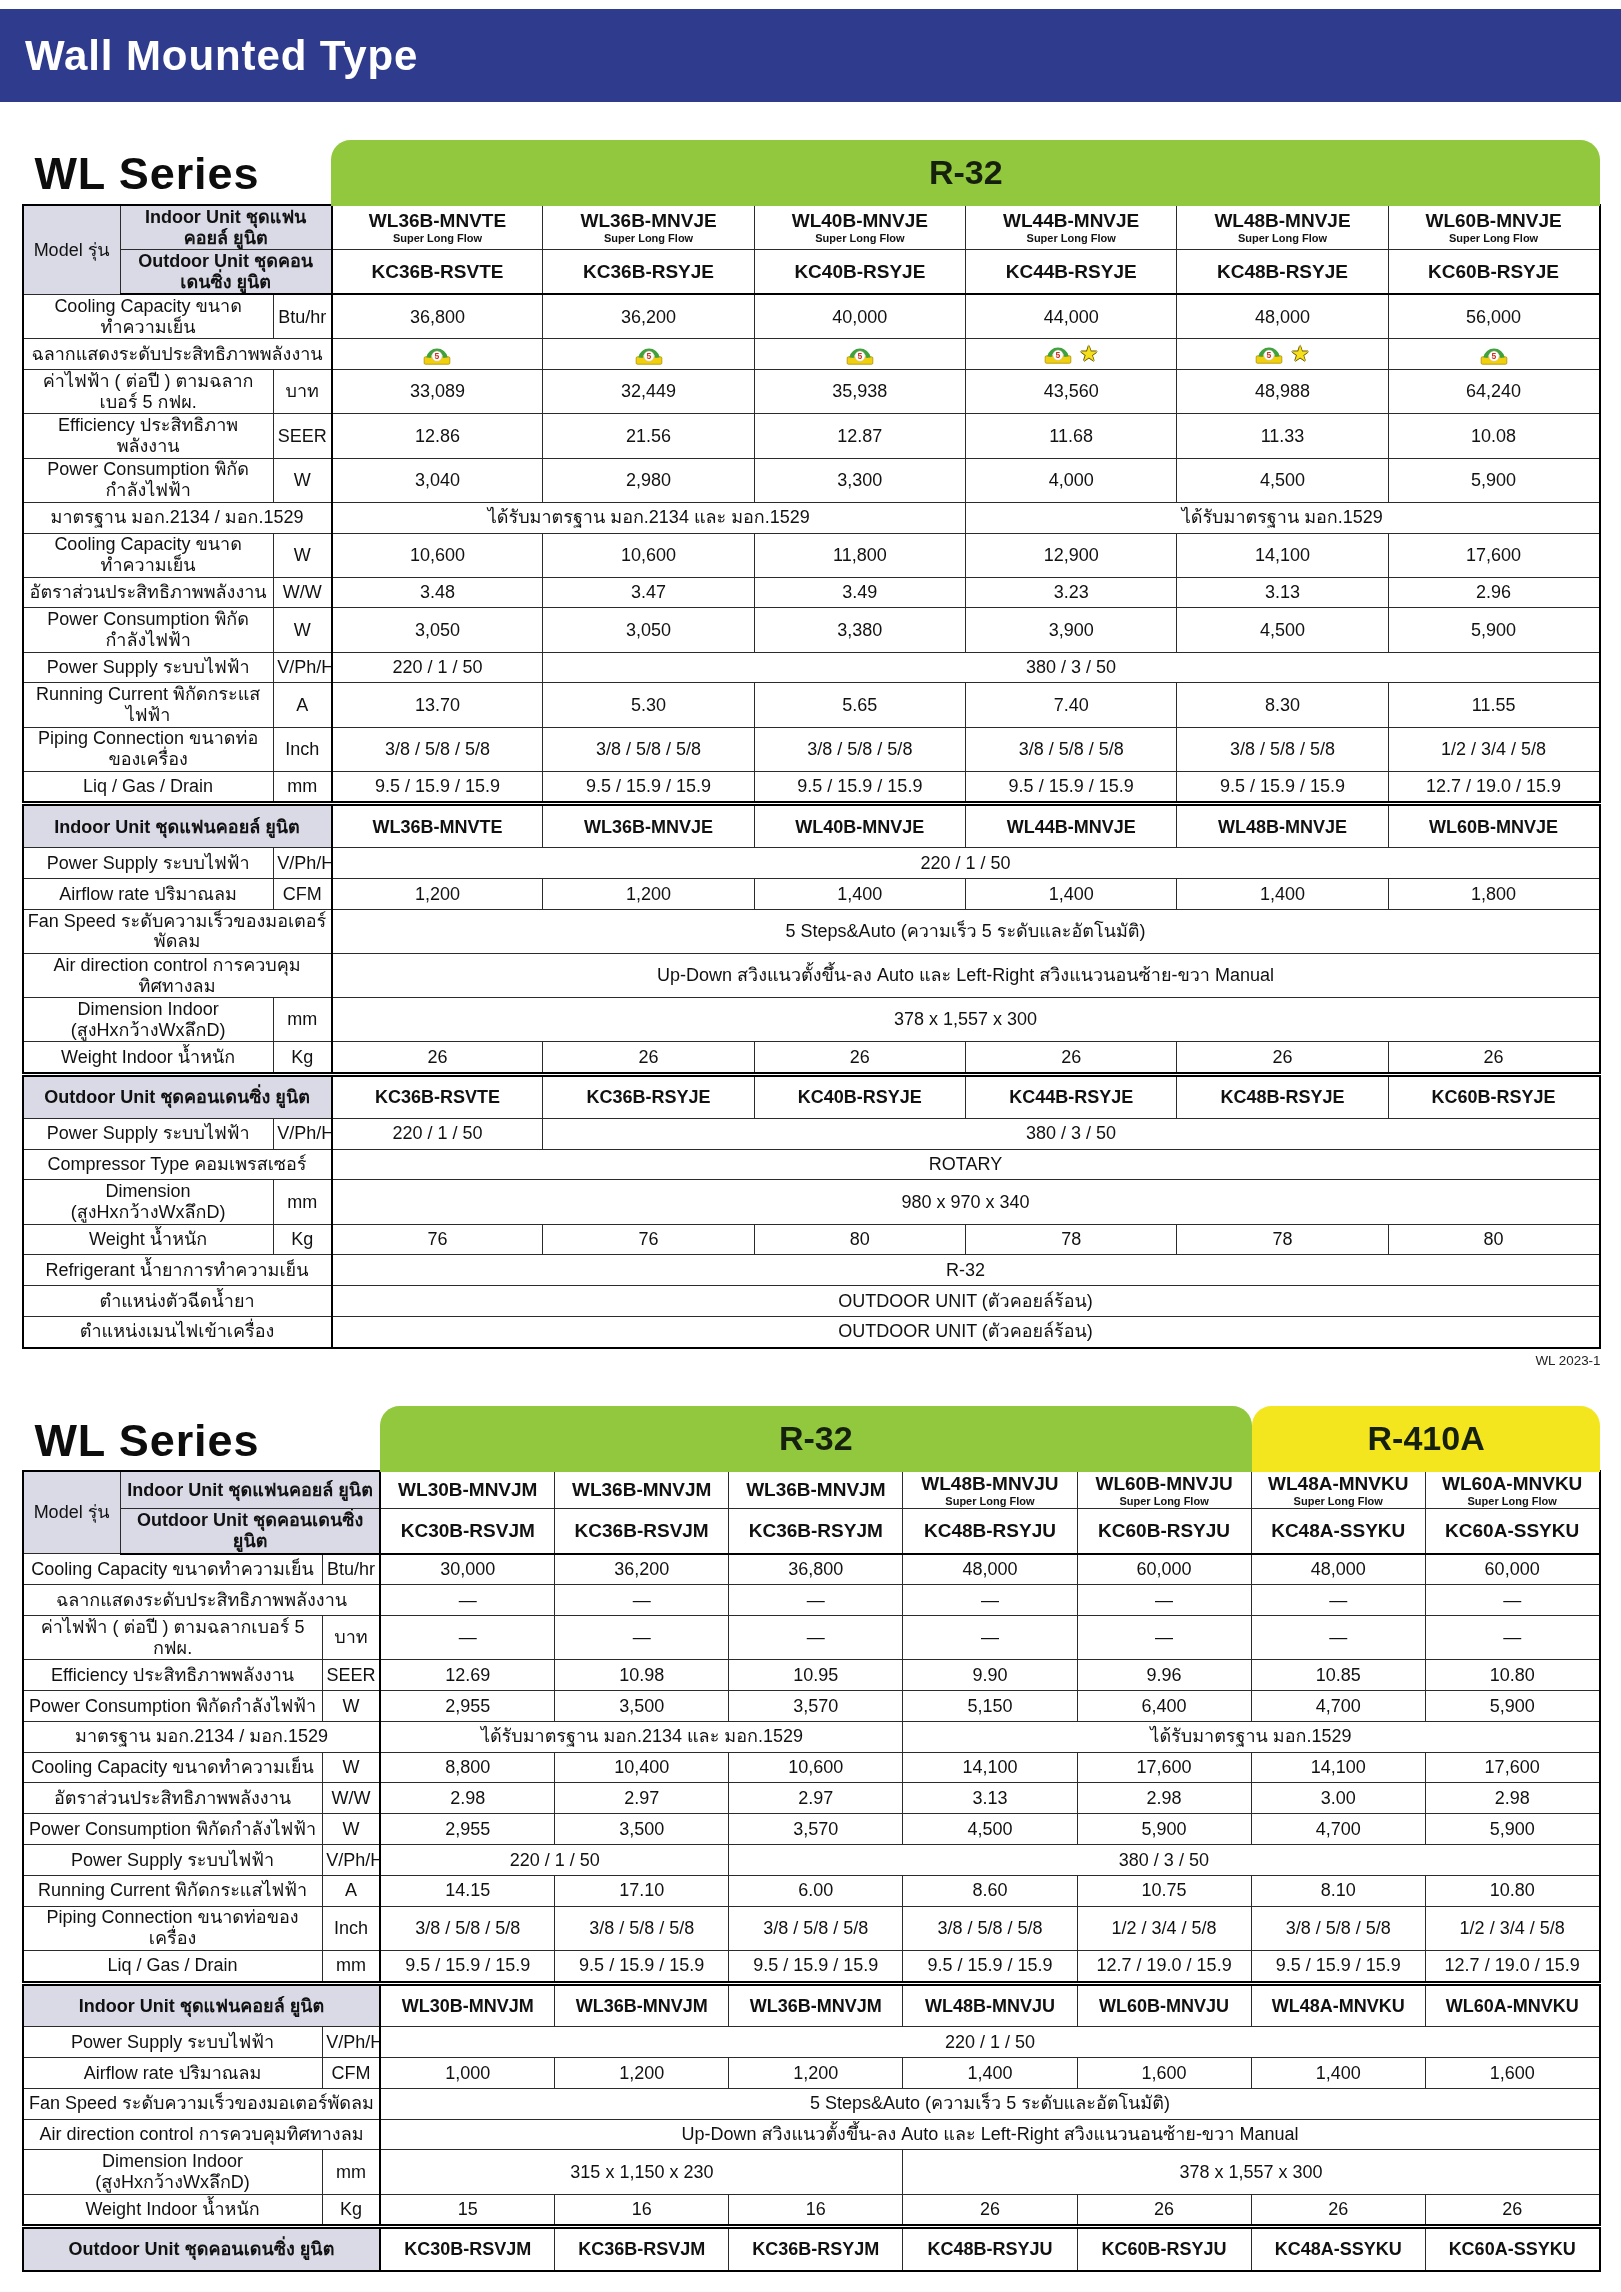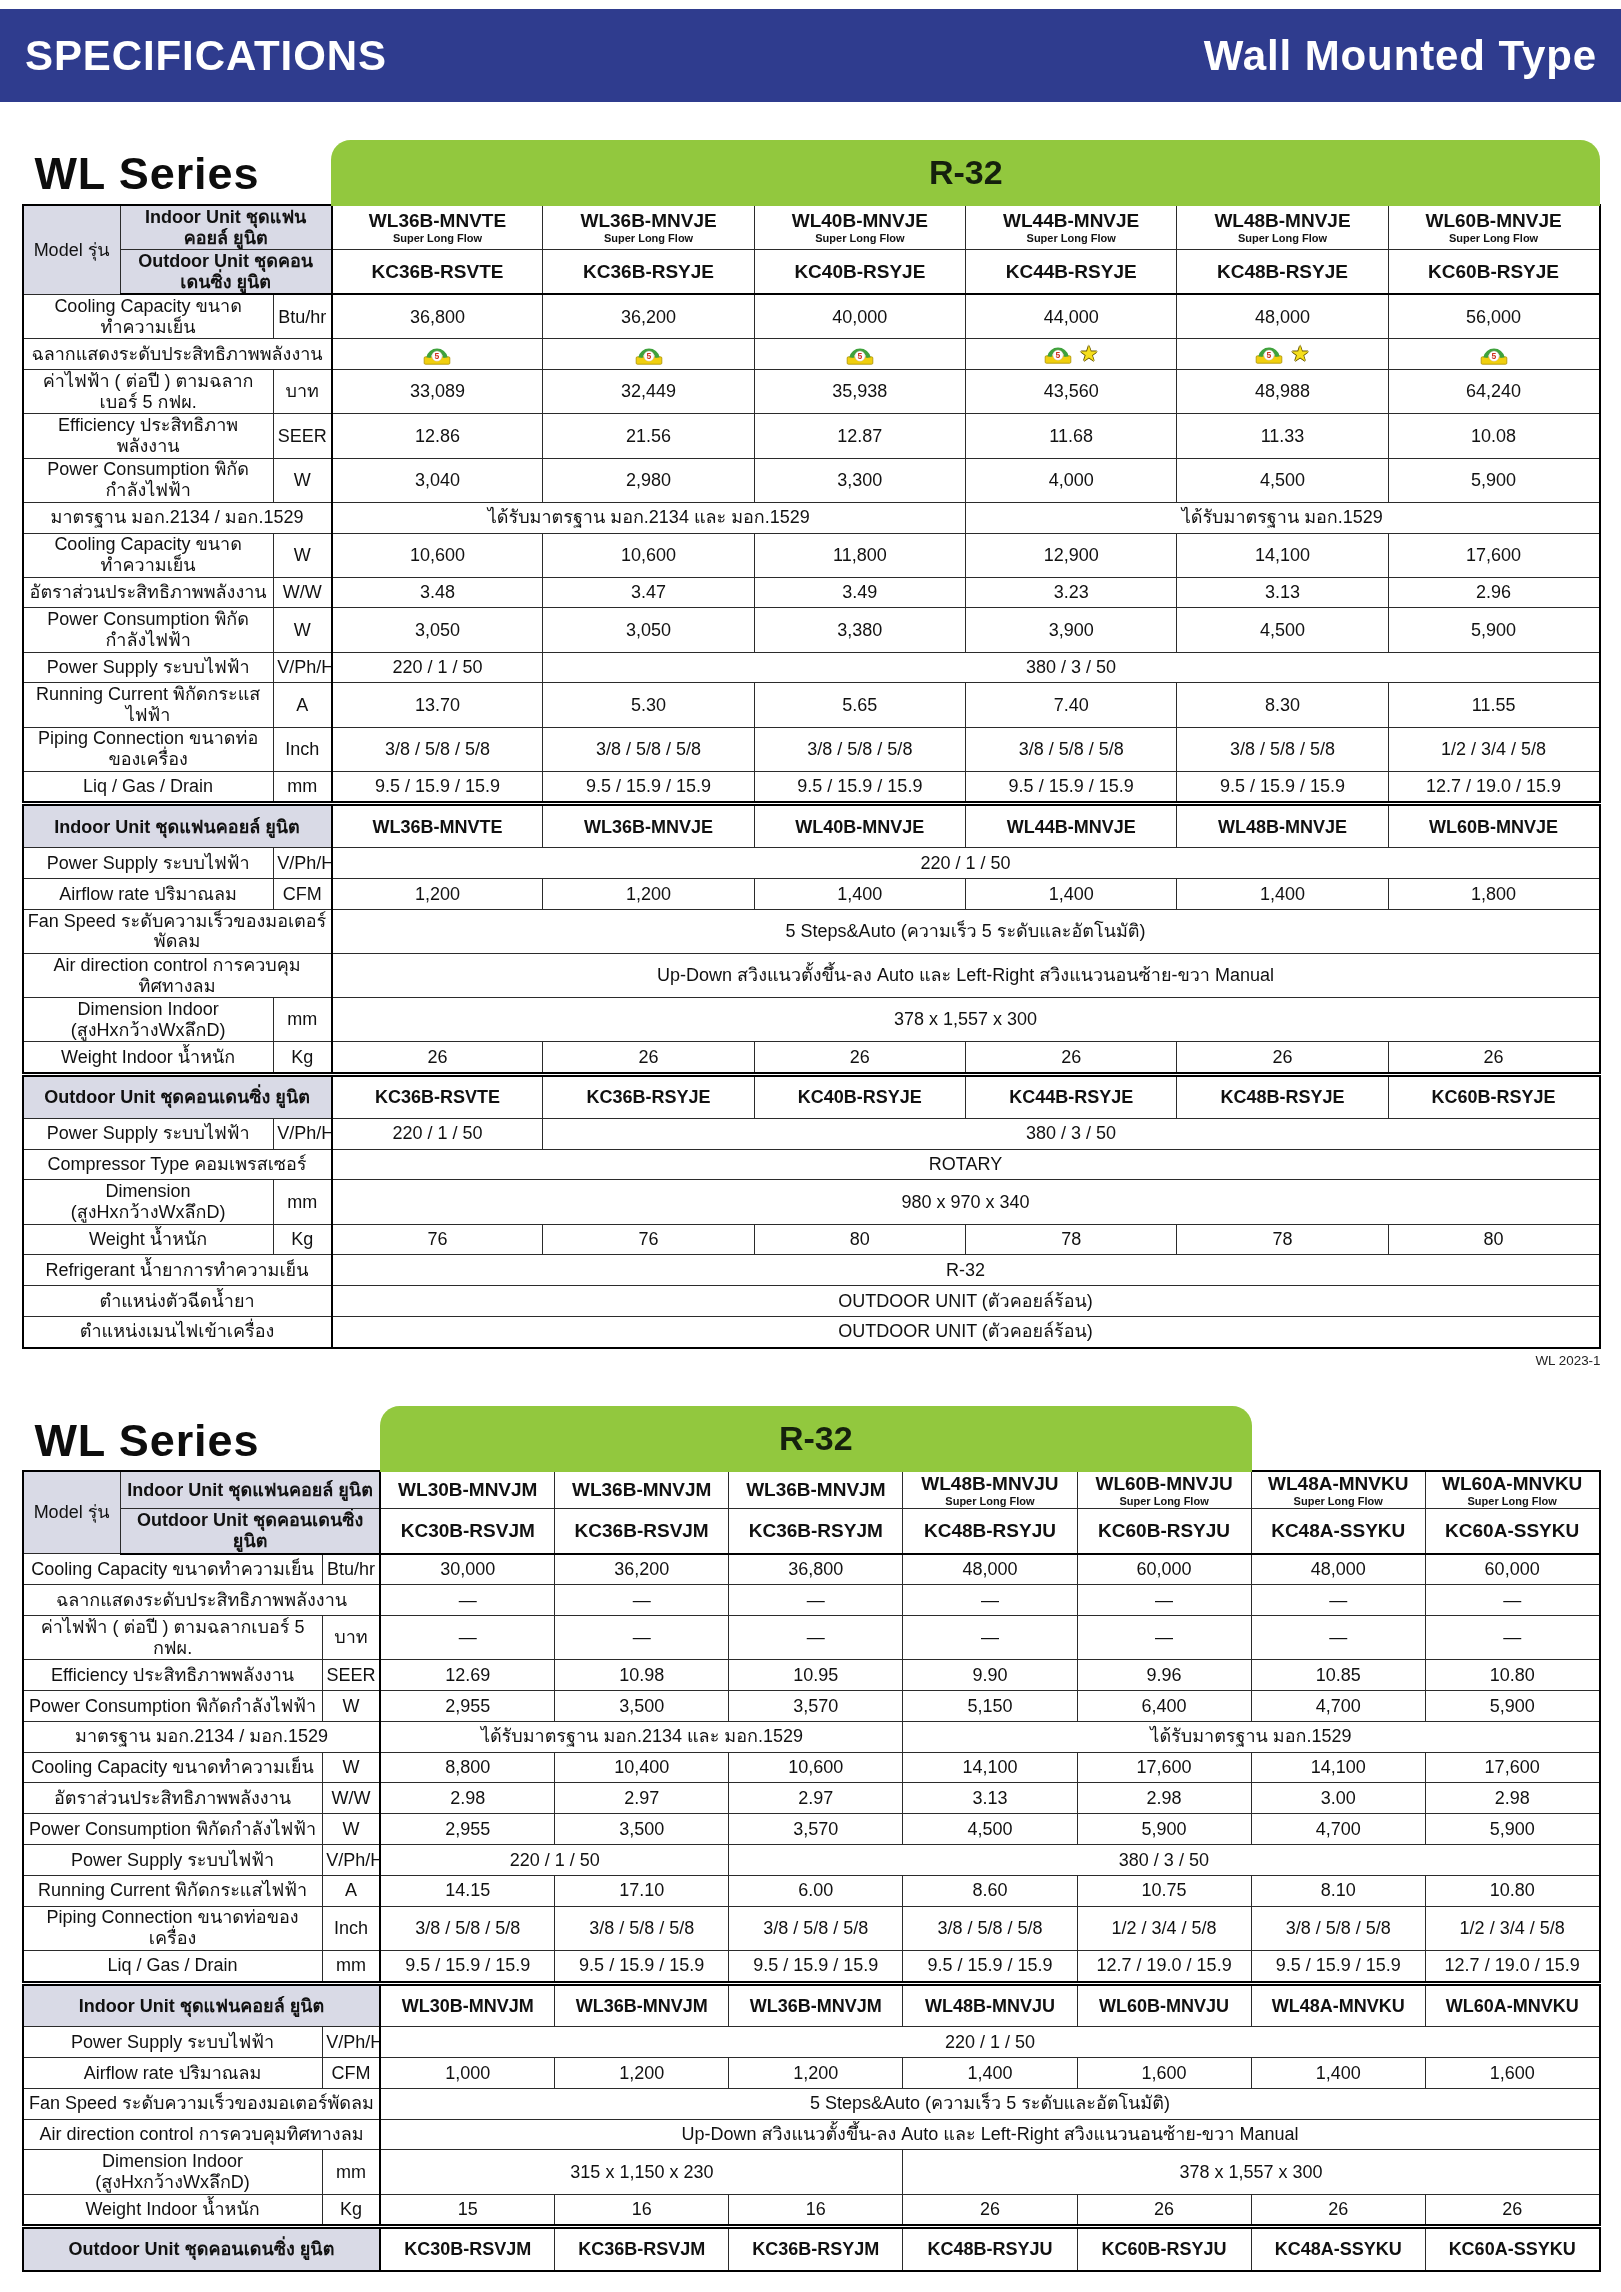--- a/index.html
+++ b/index.html
@@ -49,21 +49,20 @@
     font-size:21.5px;color:#f6df1c;line-height:1;
     text-shadow:-0.9px 0 #6b5b00,0 0.9px #6b5b00,0.9px 0 #6b5b00,0 -0.9px #6b5b00;
   }
   .doc-code{text-align:right;font-size:13.4px;margin-top:4.5px;color:#222;}
 </style>
 </head>
 <body>
 
 <div class="page">
   <header class="topbar">
-    <div>SPECIFICATIONS</div>
     <div>Wall Mounted Type</div>
   </header>
   <main class="content">
     <section class="table-block">
         <div class="block-head">
           <div class="series-title">WL Series</div>
           <div class="banner green" style="left:19.599999999999998%;width:80.4%;">R-32</div>
         </div>
         <table class="spec">
           <colgroup>
@@ -385,20 +384,21 @@
               <td colspan="6">OUTDOOR UNIT (ตัวคอยล์ร้อน)</td>
             </tr>
           </tbody>
         </table>
         <div class="doc-code">WL 2023-1</div>
       </section>
     <section class="table-block">
         <div class="block-head">
           <div class="series-title">WL Series</div>
           <div class="banner green" style="left:22.7%;width:55.214285714285715%;">R-32</div>
+          <div class="banner yellow" style="left:77.91428571428571%;width:22.085714285714285%;">R-410A</div>
         </div>
         <table class="spec">
           <colgroup>
             <col style="width:6.2%">
             <col style="width:12.8%">
             <col style="width:3.7%">
             <col style="width:11.042857142857143%">
             <col style="width:11.042857142857143%">
             <col style="width:11.042857142857143%">
             <col style="width:11.042857142857143%">

